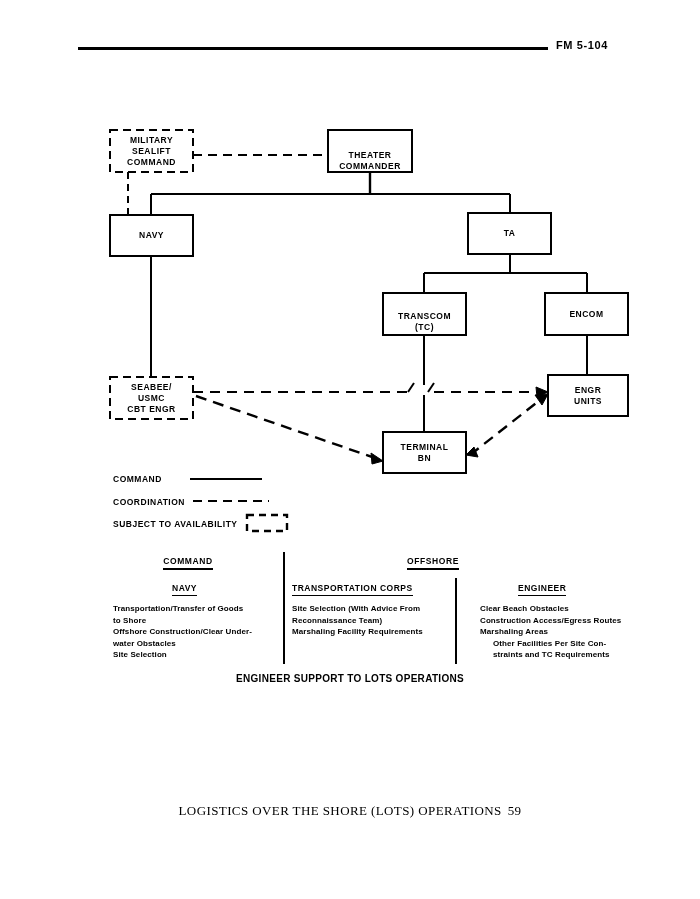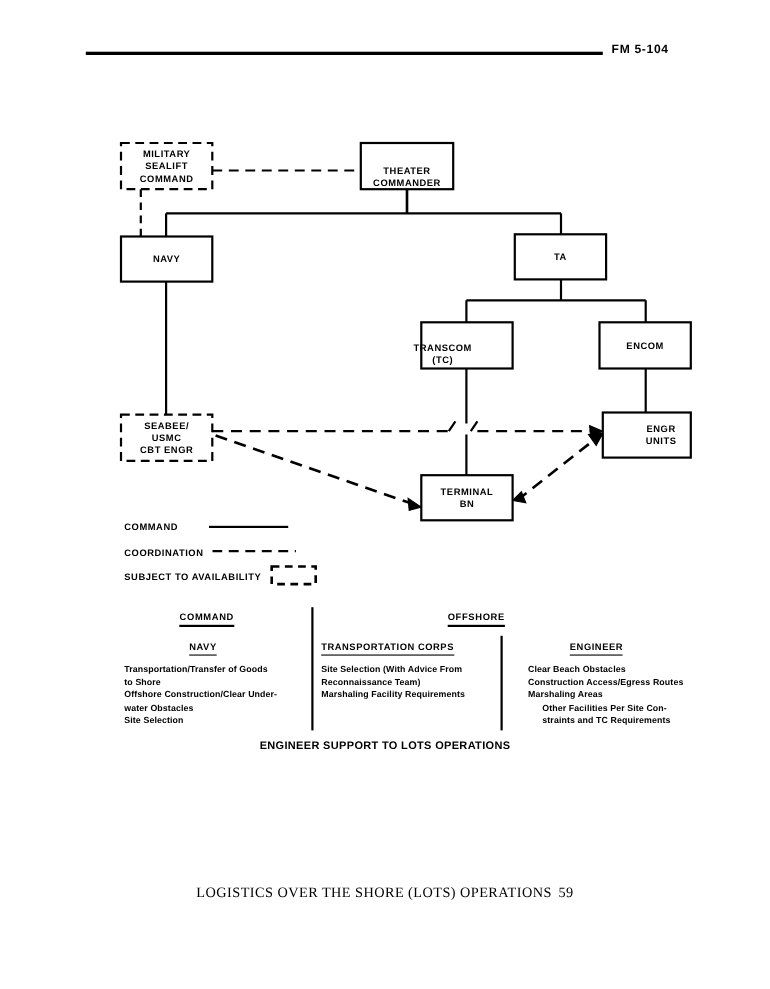--- a/index.html
+++ b/index.html
@@ -106,30 +106,30 @@
   </div>
   <div class="box-label" style="left:328px;top:130px;width:84px;height:42px;align-items:flex-end;">
     <span>THEATER<br>COMMANDER</span>
   </div>
   <div class="box-label" style="left:110px;top:215px;width:83px;height:41px;">
     <span>NAVY</span>
   </div>
   <div class="box-label" style="left:468px;top:213px;width:83px;height:41px;">
     <span>TA</span>
   </div>
-  <div class="box-label" style="left:361px;top:293px;width:83px;height:58px;">
+  <div class="box-label" style="left:383px;top:293px;width:83px;height:58px;">
     <span>TRANSCOM<br>(TC)</span>
   </div>
   <div class="box-label" style="left:110px;top:377px;width:83px;height:42px;">
     <span>SEABEE/<br>USMC<br>CBT ENGR</span>
   </div>
   <div class="box-label" style="left:545px;top:293px;width:83px;height:42px;">
     <span>ENCOM</span>
   </div>
-  <div class="box-label" style="left:548px;top:375px;width:80px;height:41px;margin-left:13px;">
+  <div class="box-label" style="left:548px;top:375px;width:80px;height:41px;">
     <span>ENGR<br>UNITS</span>
   </div>
   <div class="box-label" style="left:383px;top:432px;width:83px;height:41px;">
     <span>TERMINAL<br>BN</span>
   </div>
 
   <div class="legend-row" style="left:113px;top:474px;">COMMAND</div>
   <div class="legend-solid" style="left:190px;top:478px;width:72px;"></div>
 
   <div class="legend-row" style="left:113px;top:497px;">COORDINATION</div>

